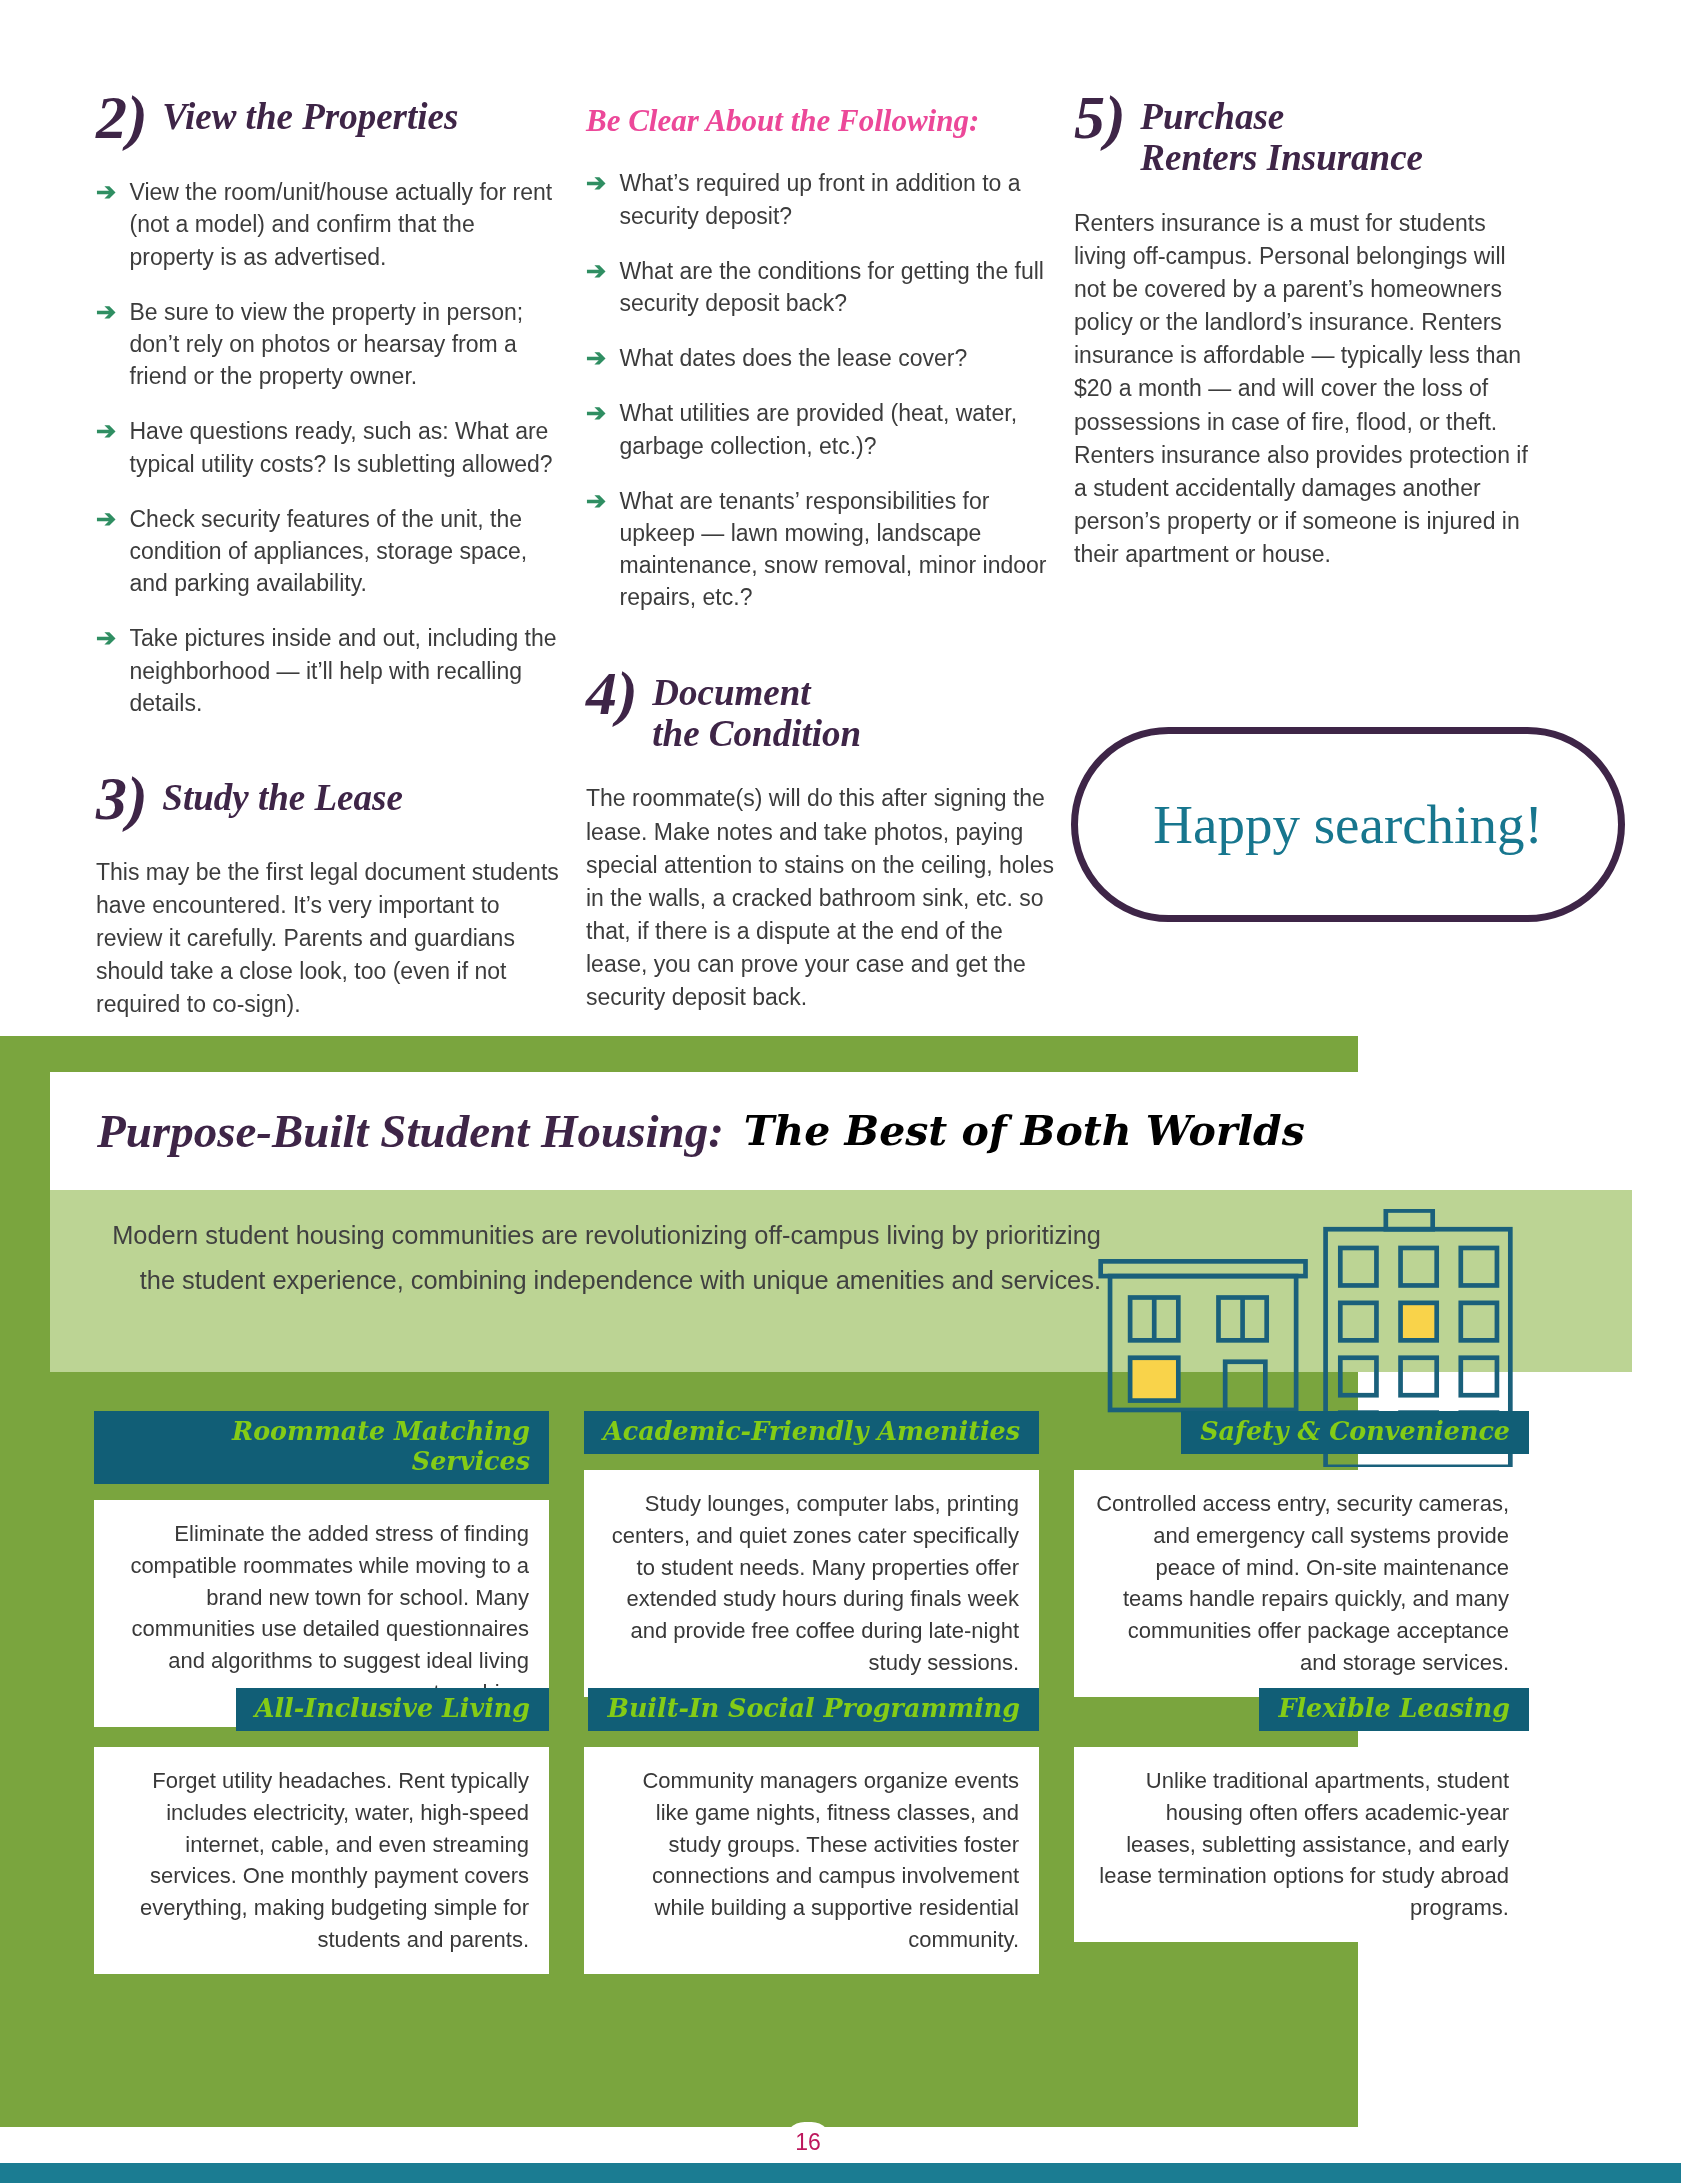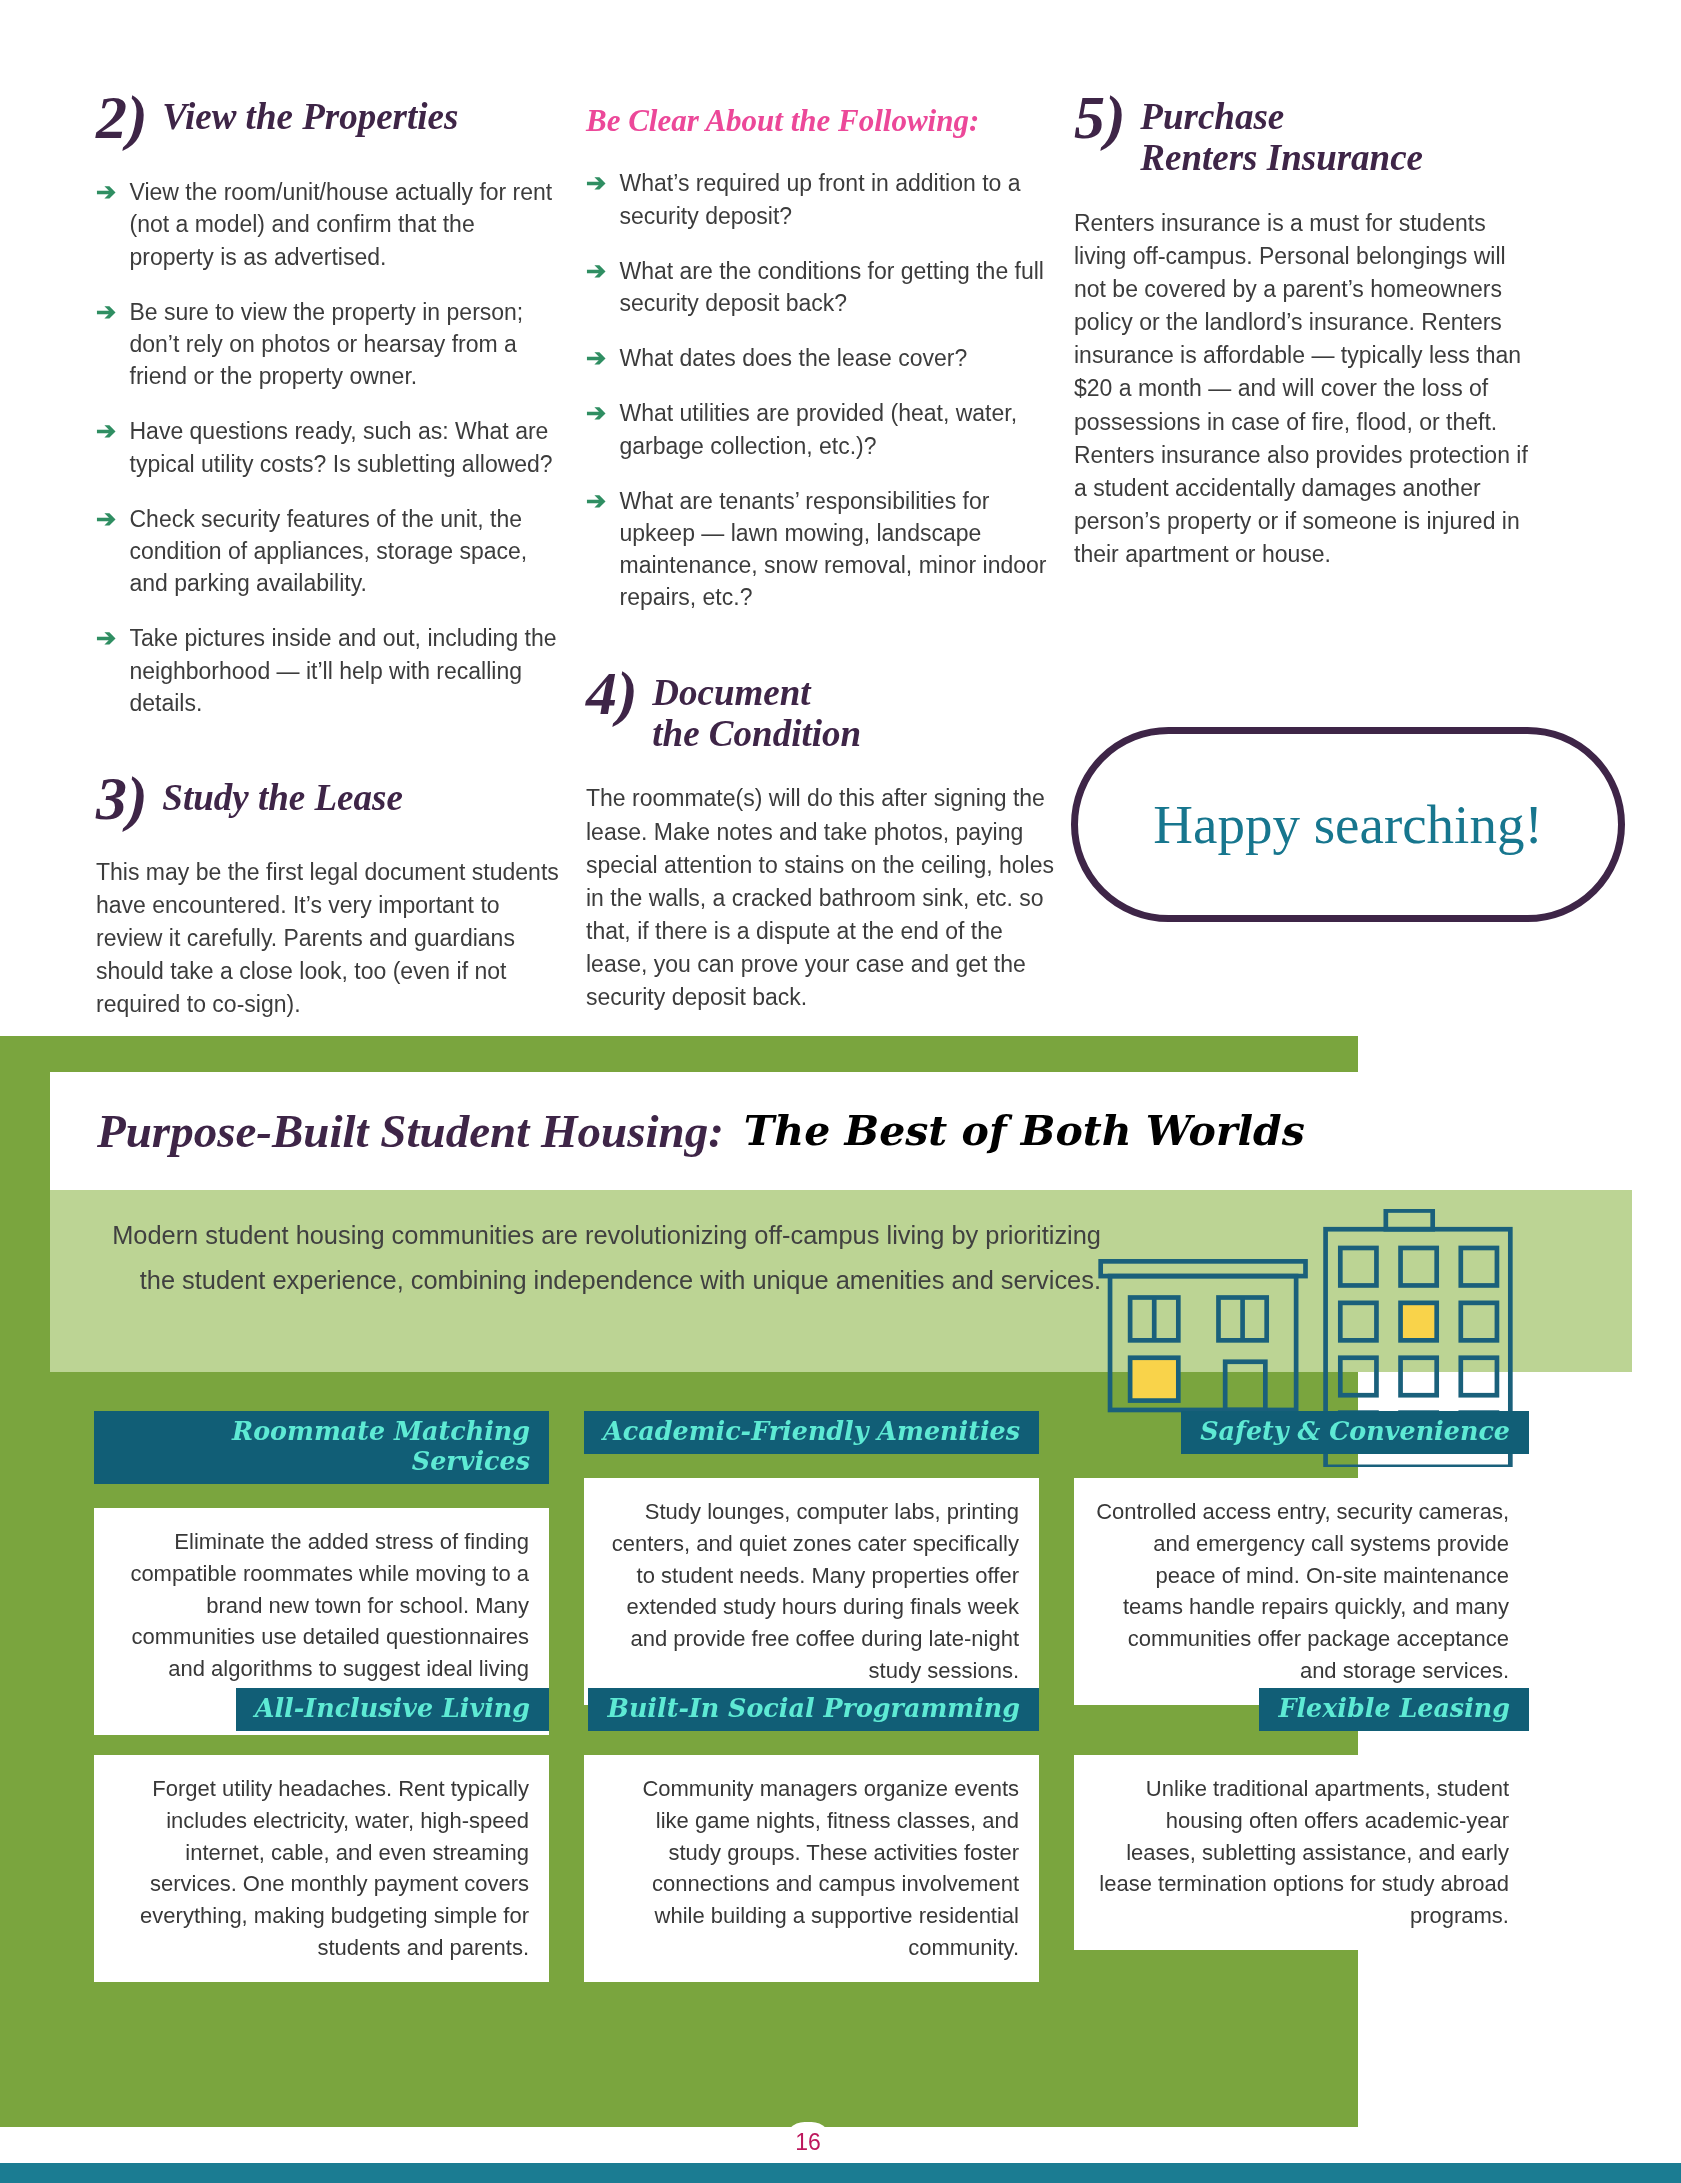--- a/index.html
+++ b/index.html
@@ -74,26 +74,26 @@
   .buildings { position: absolute; left: 1098px; top: 173px; width: 415px; height: 258px; }
 
   .card { position: absolute; width: 455px; }
   .card.c1 { left: 94px;  top: 375px; }
   .card.c2 { left: 584px;  top: 375px; }
   .card.c3 { left: 1074px; top: 375px; }
   .card.c4 { left: 94px;  top: 652px; }
   .card.c5 { left: 584px;  top: 652px; }
   .card.c6 { left: 1074px; top: 652px; }
   .tag {
-    display: inline-block; background: #115e76; color: #5eead4;
+    display: inline-block; background: #115e76; color: #84cc16;
     font-family: "DejaVu Serif", serif; font-style: italic; font-weight: bold;
     font-size: 25.4px; padding: 5.4px 19px 8px;
   }
   .card-body {
-    margin-top: 24px; background: #ffffff; padding: 17.4px 20px;
+    margin-top: 16px; background: #ffffff; padding: 17.4px 20px;
     font-size: 22px; line-height: 1.45; color: #383838;
   }
 
   .page-num {
     position: absolute; left: 784px; top: 2122px; width: 48px; height: 41px;
     background: #ffffff; border-radius: 21px; display: flex;
     align-items: center; justify-content: center;
     font-size: 23px; color: #be185d;
   }
   .bottom-bar {

